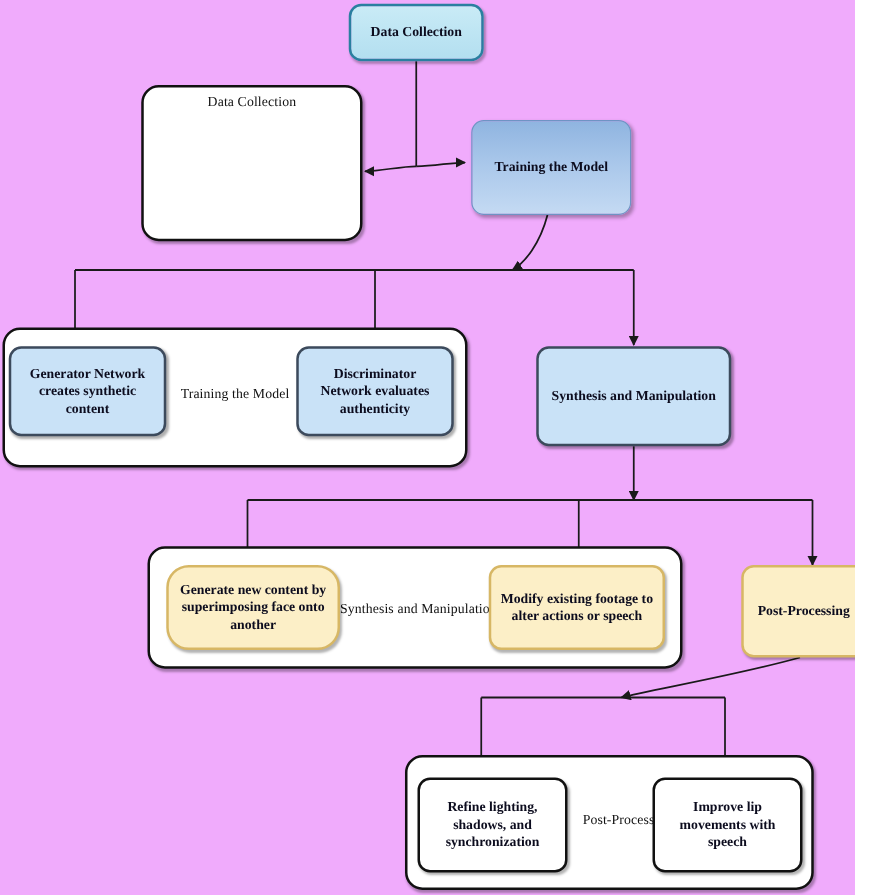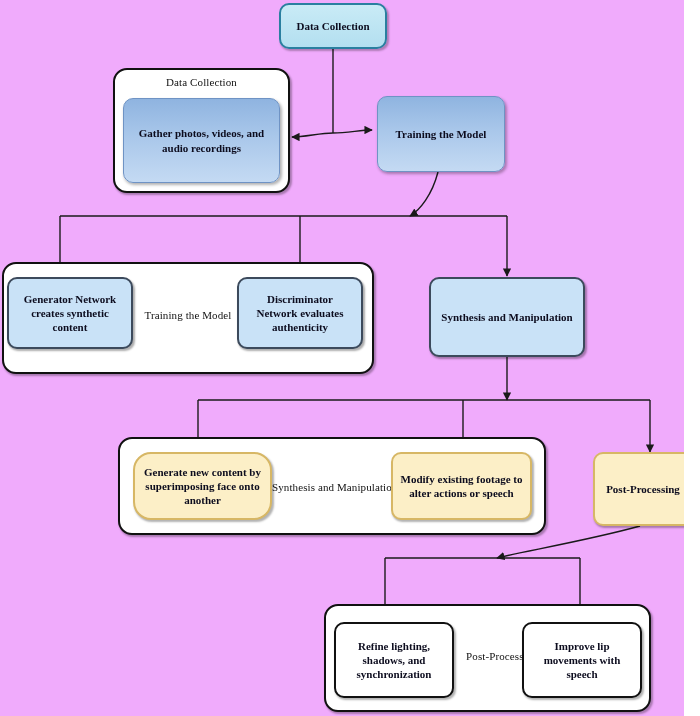--- a/index.html
+++ b/index.html
@@ -137,23 +137,20 @@
     </g>
   </svg>
 
   <div class="node cyan" style="left:279px; top:3px; width:108px; height:46px;">
     <span>Data Collection</span>
   </div>
 
   <div class="group" style="left:113px; top:68px; width:177px; height:125px;">
   </div>
   <div class="group-label" style="left:113px; top:76px; width:177px;">Data Collection</div>
-  <div class="node bluegrad" style="left:123px; top:98px; width:157px; height:85px;">
-    <span>Gather photos, videos, and audio recordings</span>
-  </div>
 
   <div class="node bluegrad" style="left:377px; top:96px; width:128px; height:76px;">
     <span>Training the Model</span>
   </div>
 
   <div class="group" style="left:2px; top:262px; width:372px; height:112px;">
   </div>
   <div class="group-label" style="left:125px; top:309px; width:126px;">Training the Model</div>
   <div class="node lightblue" style="left:7px; top:277px; width:126px; height:72px;">
     <span>Generator Network creates synthetic content</span>

